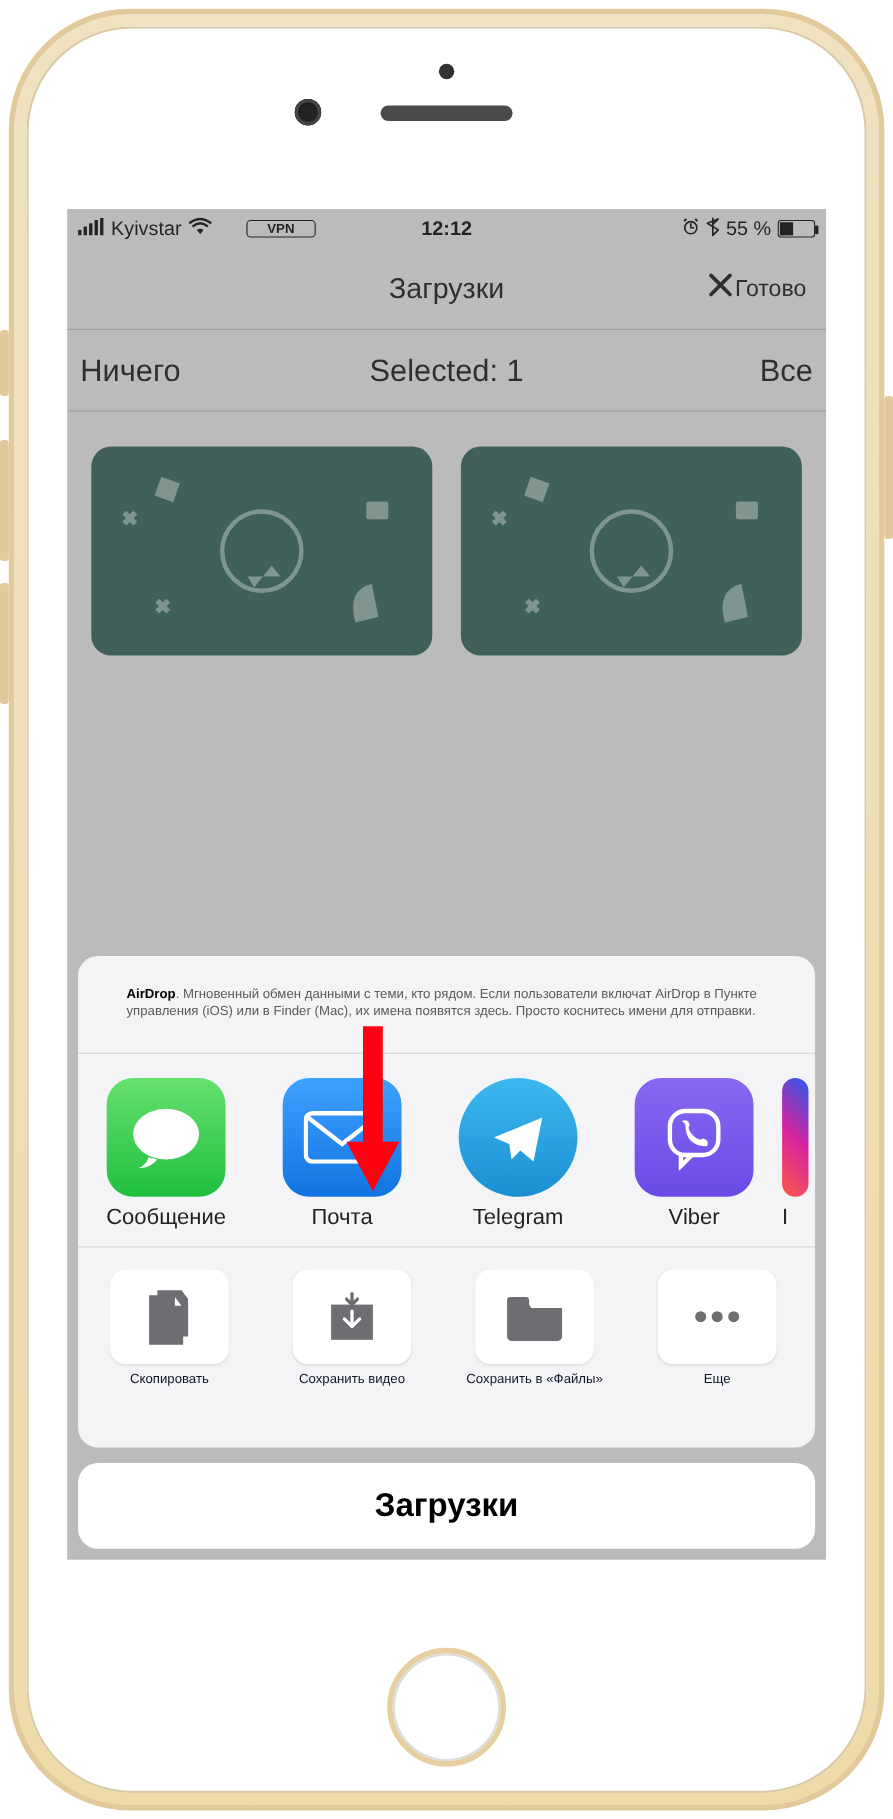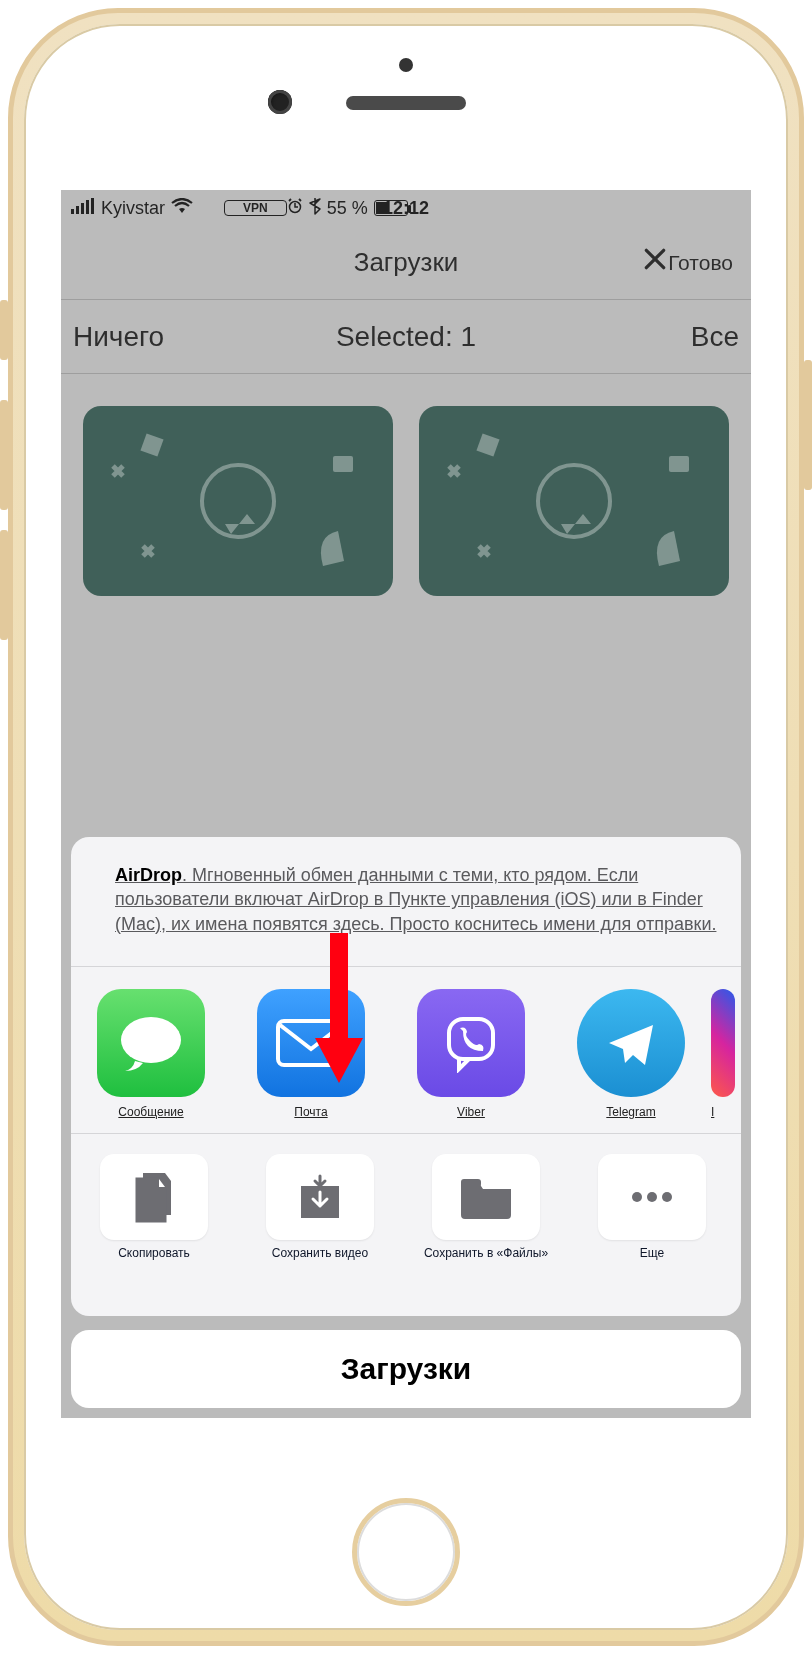--- a/index.html
+++ b/index.html
@@ -60,21 +60,21 @@
     overflow:hidden;
   }
   .dim-overlay {
     position:absolute; inset:0;
     background:rgba(100,100,100,0.35);
   }
   
   .status-bar {
     position:relative;
     height:36px;
-    display:flex; align-items:center; 
+    display:flex; align-items:center; justify-content:space-between;
     padding:0 10px;
     font-size:18px;
     color:#000;
   }
   .status-left, .status-right { display:flex; align-items:center; gap:6px; }
   .status-center{ position:absolute; left:50%; transform:translateX(-50%); font-weight:600;}
   .vpn-badge { border:1.5px solid #000; border-radius:4px; font-size:12px; padding:0 18px; font-weight:700;margin-left:25px;}
   .battery { width:34px; height:16px; border:1.5px solid #000; border-radius:3px; position:relative;}
   .battery::after{content:'';position:absolute;right:-4px;top:4px;width:3px;height:8px;background:#000;border-radius:1px;}
   .battery-fill{position:absolute;left:1px;top:1px;bottom:1px;width:38%;background:#000;}
@@ -121,36 +121,36 @@
   .sheet-card{
     background:rgba(245,245,247,0.98);
     border-radius:18px;
     overflow:hidden;
   }
   .airdrop-row{
     display:flex; gap:22px;
     padding:26px 22px 30px;
     border-bottom:1px solid #d5d5d8;
   }
-  .airdrop-text{font-size:18px;line-height:1.35;color:#5a5a5d; flex:1;text-decoration:underline;}
+  .airdrop-text{font-size:12px;line-height:1.35;color:#5a5a5d; flex:1;}
   .airdrop-text b{color:#000;font-weight:600;}
 
   .app-row{
     display:flex; gap:0;
     padding:22px 0 14px;
     border-bottom:1px solid #d5d5d8;
     overflow:hidden;
   }
   .app-item{
     width:160px;
     display:flex;flex-direction:column;align-items:center;gap:8px;
     flex-shrink:0;
   }
   .app-icon{width:108px;height:108px;border-radius:24px;display:flex;align-items:center;justify-content:center;}
-  .app-label{font-size:12px;color:#222;text-align:left;text-decoration:underline;}
+  .app-label{font-size:20px;color:#222;text-align:left;}
 
   .action-row{
     display:flex;
     padding:20px 0 26px;
     overflow:hidden;
   }
   .action-item{
     width:166px;
     display:flex;flex-direction:column;align-items:center;gap:6px;
     flex-shrink:0;
@@ -319,36 +319,36 @@
         <div class="app-item">
           <div class="app-icon mail-icon">
             <svg width="70" height="48" viewBox="0 0 70 48">
                 <rect x="2" y="2" width="66" height="44" rx="6" fill="none" stroke="#fff" stroke-width="4"></rect>
                 <path d="M4 6l31 24L66 6" fill="none" stroke="#fff" stroke-width="4"></path>
               </svg>
           </div>
           <div class="app-label">Почта</div>
         </div>
         <div class="app-item">
+          <div class="app-icon tg-icon" style="border-radius:50%;">
+            <svg width="60" height="60" viewBox="0 0 60 60">
+                <path d="M8 30l44-18-8 40-12-10-8 8-2-14z" fill="#fff"></path>
+              </svg>
+          </div>
+          <div class="app-label">Telegram</div>
+        </div>
+        <div class="app-item">
           <div class="app-icon viber-icon">
             <svg width="60" height="60" viewBox="0 0 60 60">
                 <rect x="8" y="6" width="44" height="40" rx="14" fill="none" stroke="#fff" stroke-width="4"></rect>
                 <path d="M18 46v10l10-10" fill="none" stroke="#fff" stroke-width="4"></path>
                 <path d="M22 18q0 20 20 20q2-6-4-7q-3 3-9-3t-3-9q-1-6-7-4z" fill="#fff"></path>
               </svg>
           </div>
           <div class="app-label">Viber</div>
-        </div>
-        <div class="app-item">
-          <div class="app-icon tg-icon" style="border-radius:50%;">
-            <svg width="60" height="60" viewBox="0 0 60 60">
-                <path d="M8 30l44-18-8 40-12-10-8 8-2-14z" fill="#fff"></path>
-              </svg>
-          </div>
-          <div class="app-label">Telegram</div>
         </div>
         <div class="app-item" style="width:40px;align-items:flex-start;">
           <div class="app-icon ig-icon" style="width:24px"></div>
           <div class="app-label">I</div>
         </div>
       </div>
 
       <div class="action-row">
         <div class="action-item">
           <div class="action-icon">

